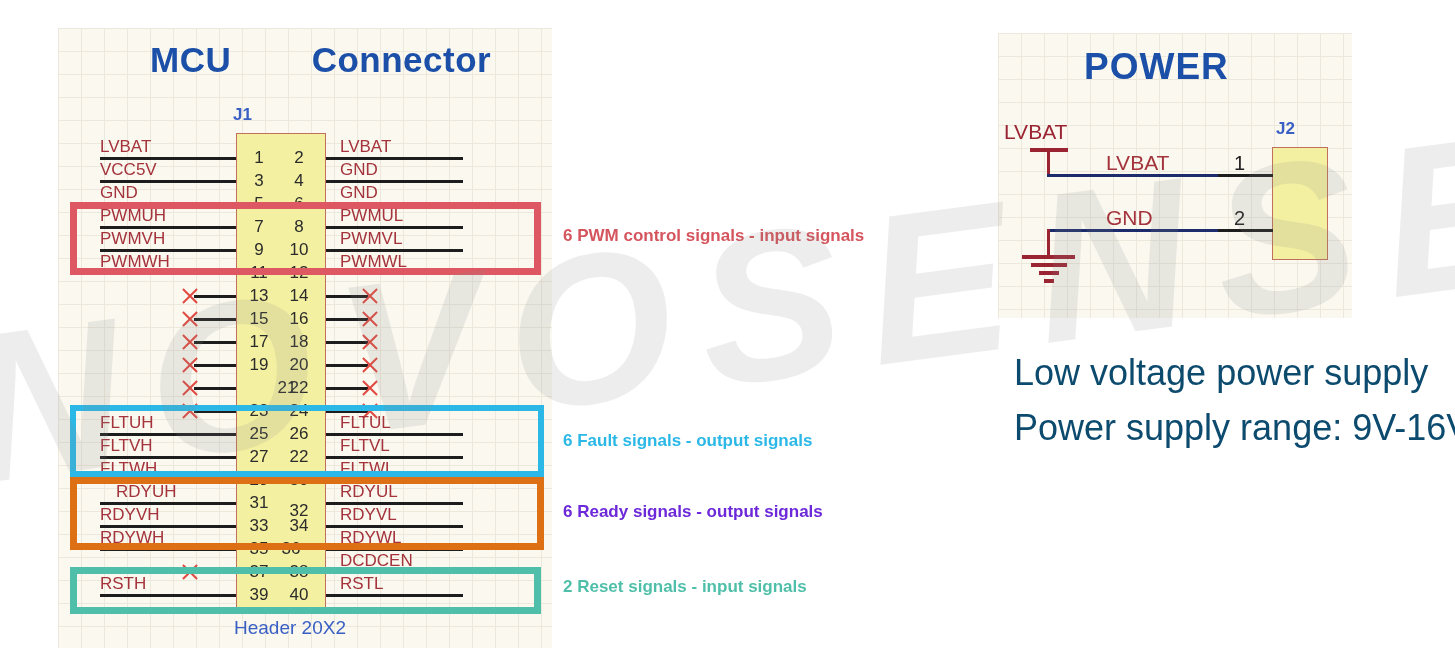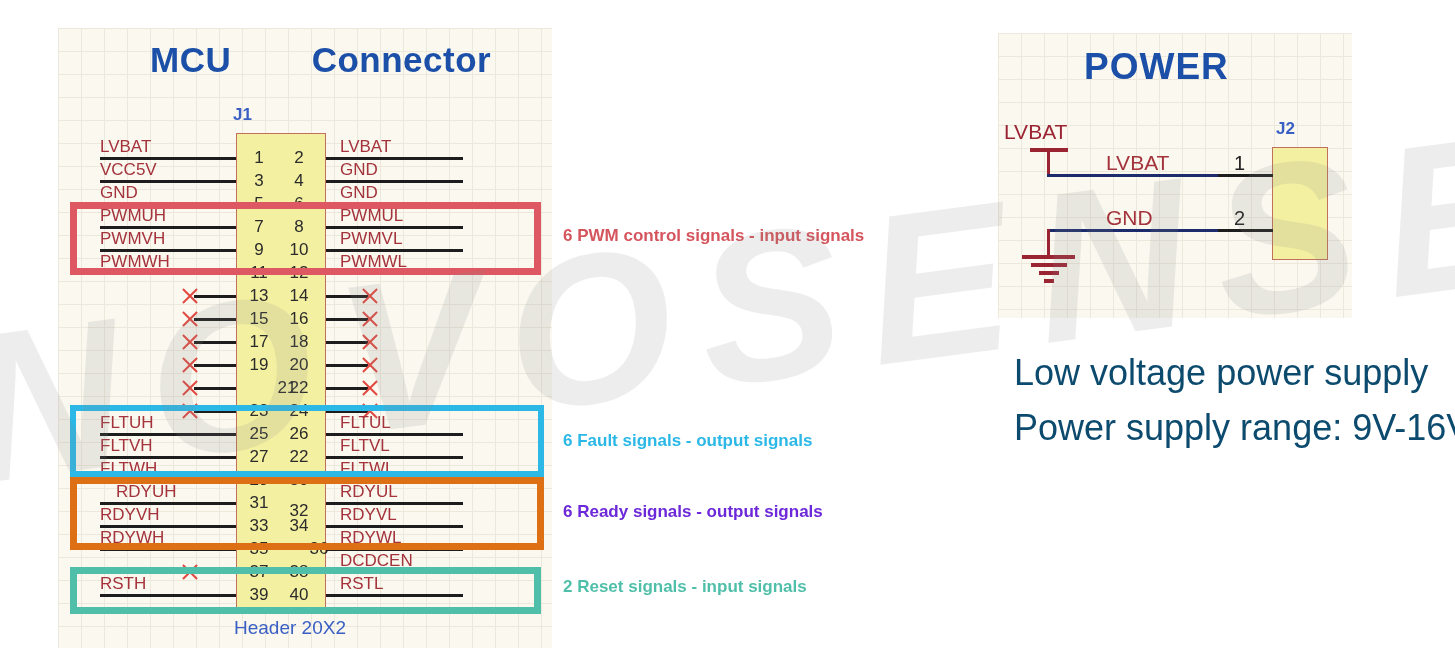--- a/index.html
+++ b/index.html
@@ -185,21 +185,21 @@
       <div class="net-label" style="left: 340px; top: 482px;">RDYUL</div>
       <div class="wire" style="left: 100px; top: 525px; width: 136px;"></div>
       <div class="net-label" style="left: 100px; top: 505px;">RDYVH</div>
       <div class="pin-number" style="left: 244px; top: 516px;">33</div>
       <div class="pin-number" style="left: 284px; top: 516px;">34</div>
       <div class="wire" style="left: 326px; top: 525px; width: 137px;"></div>
       <div class="net-label" style="left: 340px; top: 505px;">RDYVL</div>
       <div class="wire" style="left: 100px; top: 548px; width: 136px;"></div>
       <div class="net-label" style="left: 100px; top: 528px;">RDYWH</div>
       <div class="pin-number" style="left: 244px; top: 539px;">35</div>
-      <div class="pin-number" style="left: 276px; top: 539px; margin-left: 28px;">36</div>
+      <div class="pin-number" style="left: 276px; top: 539px;">36</div>
       <div class="wire" style="left: 326px; top: 548px; width: 137px;"></div>
       <div class="net-label" style="left: 340px; top: 528px;">RDYWL</div>
       <div class="wire" style="left: 194px; top: 571px; width: 42px;"></div>
       <div class="x-mark" style="left: 180px; top: 562px;"></div>
       <div class="pin-number" style="left: 244px; top: 562px;">37</div>
       <div class="pin-number" style="left: 284px; top: 562px;">38</div>
       <div class="wire" style="left: 326px; top: 571px; width: 137px;"></div>
       <div class="net-label" style="left: 340px; top: 551px;">DCDCEN</div>
       <div class="wire" style="left: 100px; top: 594px; width: 136px;"></div>
       <div class="net-label" style="left: 100px; top: 574px;">RSTH</div>

